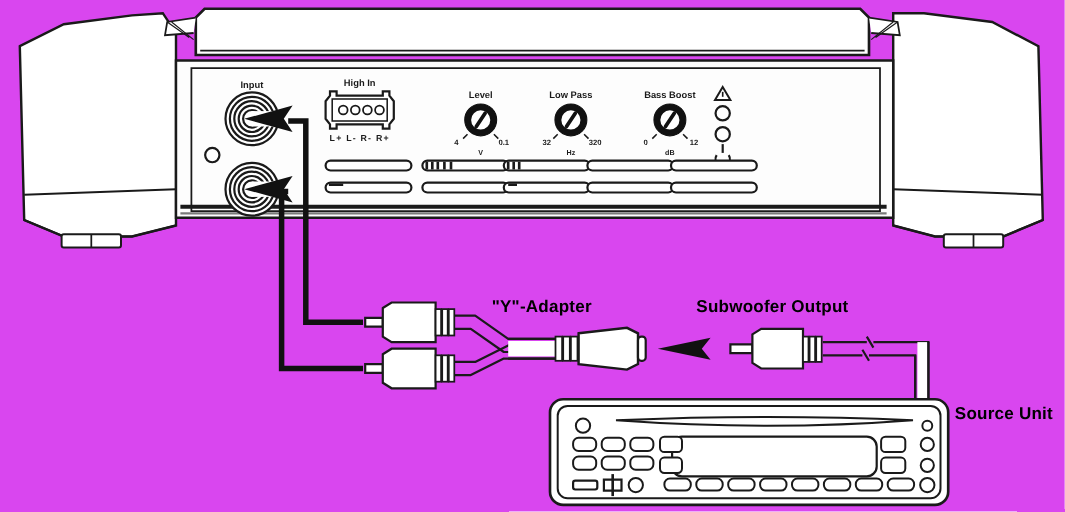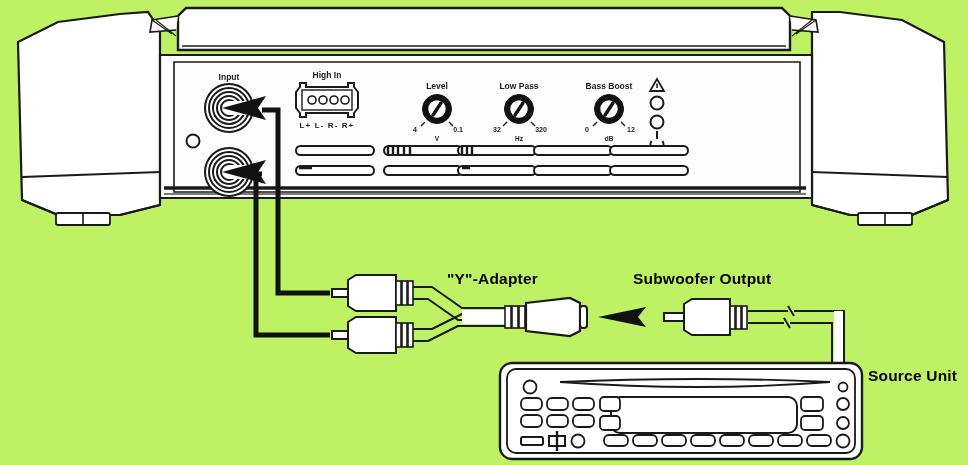--- a/index.html
+++ b/index.html
@@ -10,21 +10,21 @@
   body {
     width: 968px;
     height: 465px;
     overflow: hidden;
     font-family: "Liberation Sans", sans-serif;
   }
   #diagram-root {
     position: relative;
     width: 968px;
     height: 465px;
-    background: #bef264;
+    background: #d946ef;
   }
   svg.layer {
     position: absolute;
     top: 0;
     left: 0;
     width: 968px;
     height: 465px;
   }
   .bold-label {
     font-family: "Liberation Sans", sans-serif;

